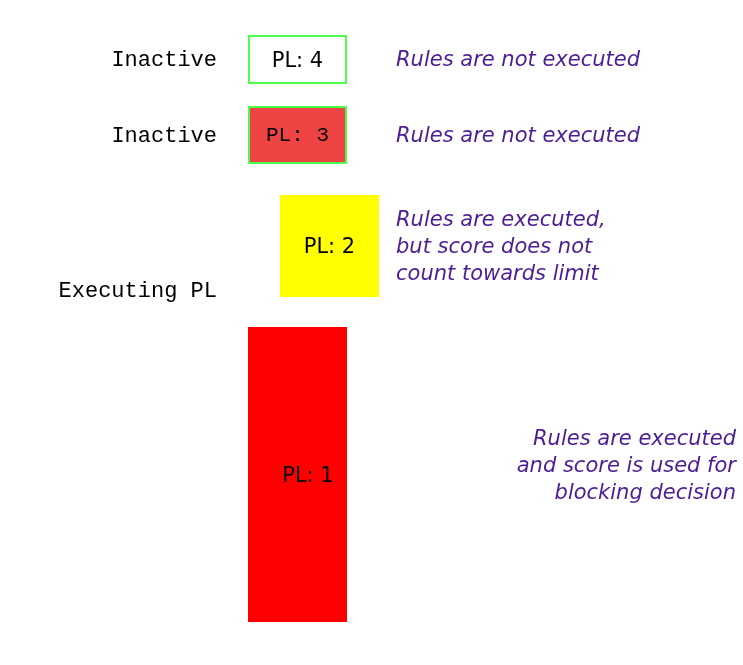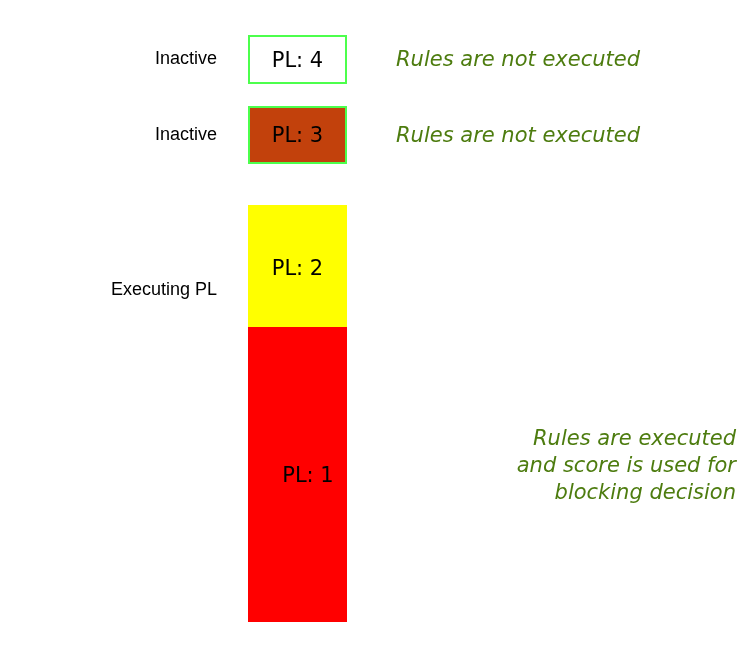--- a/index.html
+++ b/index.html
@@ -18,24 +18,24 @@
     background: #ffffff;
     overflow: hidden;
   }
 
   
   .row-label {
     position: absolute;
     right: 526px;              
     text-align: center;
     white-space: nowrap;
-    font-size: 18px;
+    font-size: 22px;
     line-height: 1.25;
     color: #000000;
-    font-family: Liberation Sans, sans-serif;
+    font-family: Liberation Mono, monospace;
   }
 
   .pl-box {
     position: absolute;
     left: 248px;
     width: 99px;
     box-sizing: border-box;
     display: flex;
     align-items: center;
     justify-content: center;
@@ -47,38 +47,38 @@
     border: 2px solid #eab308;
   }
 
   .row-desc {
     position: absolute;
     left: 396px;
     width: 340px;
     font-style: italic;
     font-size: 21px;
     line-height: 27px;
-    color: #4d7c0f;
+    color: #4c1d95;
     font-family: "DejaVu Sans", sans-serif;
     white-space: pre-line;
   }
 
   
   
   #box-pl4   { top: 35px;  height: 49px; }
   #label-pl4 { top: 47px; }
   #desc-pl4  { top: 46px; }
 
   
   #box-pl3   { top: 106px; height: 58px; }
   #label-pl3 { top: 123px; }
   #desc-pl3  { top: 122px; }
 
   
-  #box-pl2   { top: 205px; height: 126px; }
+  #box-pl2   { top: 195px; height: 102px; margin-left: 32px; }
   #label-pl2 { top: 234px; margin-top: 44px; }
   #desc-pl2  { top: 206px; }
 
   
   #box-pl1   { top: 327px; height: 295px; }
   #label-pl1 { top: 453px; }
   #desc-pl1  { top: 425px; text-align: right; }
 </style>
 </head>
 <body style="background: rgb(255, 255, 255);">
@@ -88,32 +88,35 @@
   <div class="row-label" id="label-pl4">Inactive</div>
 
   <div class="pl-box bordered" id="box-pl4" style="background: rgb(255, 255, 255); border-color: rgb(76, 255, 76);">
     <span>PL: 4</span>
   </div>
 
   <div class="row-desc" id="desc-pl4">Rules are not executed</div>
 
   <div class="row-label" id="label-pl3">Inactive</div>
 
-  <div class="pl-box bordered" id="box-pl3" style="background: #c2410c; border-color: rgb(76, 255, 76);">
+  <div class="pl-box bordered" id="box-pl3" style="background: #ef4444; border-color: rgb(76, 255, 76); font-family: Liberation Mono, monospace;">
     <span>PL: 3</span>
   </div>
 
   <div class="row-desc" id="desc-pl3">Rules are not executed</div>
 
   <div class="row-label" id="label-pl2">Executing PL</div>
 
   <div class="pl-box" id="box-pl2" style="background: rgb(255, 255, 0);">
     <span>PL: 2</span>
   </div>
 
+  <div class="row-desc" id="desc-pl2">Rules are executed,
+but score does not
+count towards limit</div>
 
 
   <div class="pl-box" id="box-pl1" style="background: rgb(255, 0, 0); padding-left: 21px;">
     <span>PL: 1</span>
   </div>
 
   <div class="row-desc" id="desc-pl1">Rules are executed
 and score is used for
 blocking decision</div>
 

